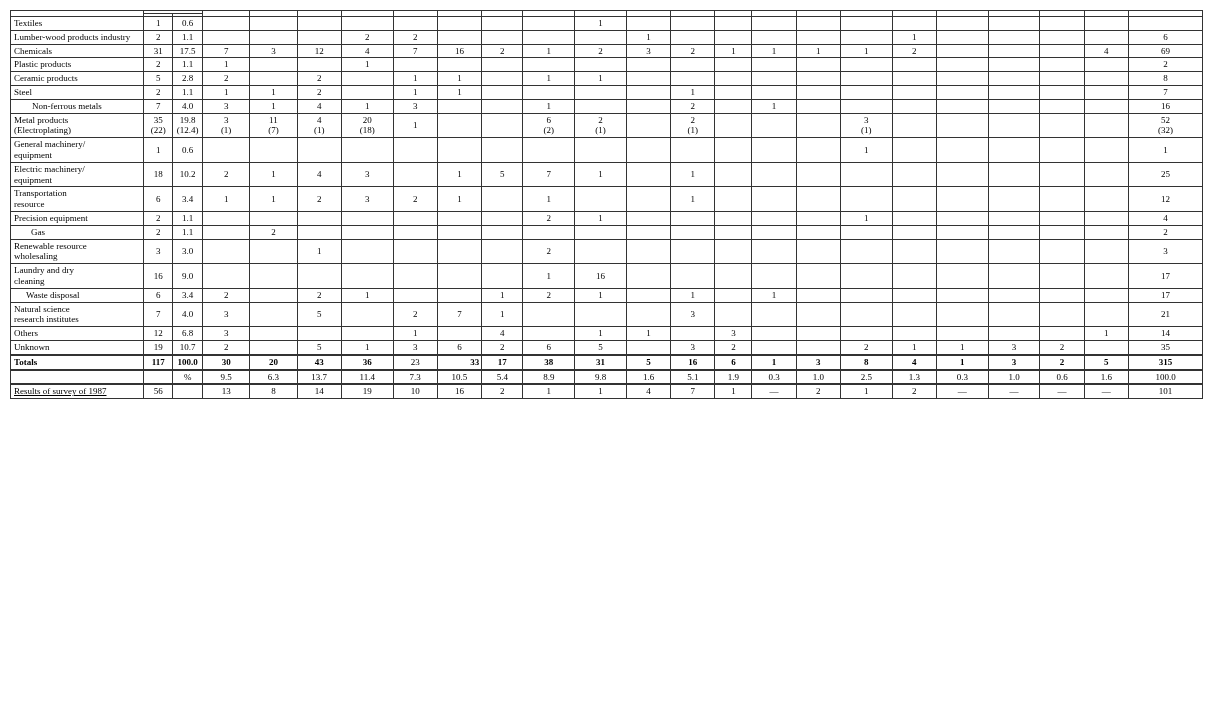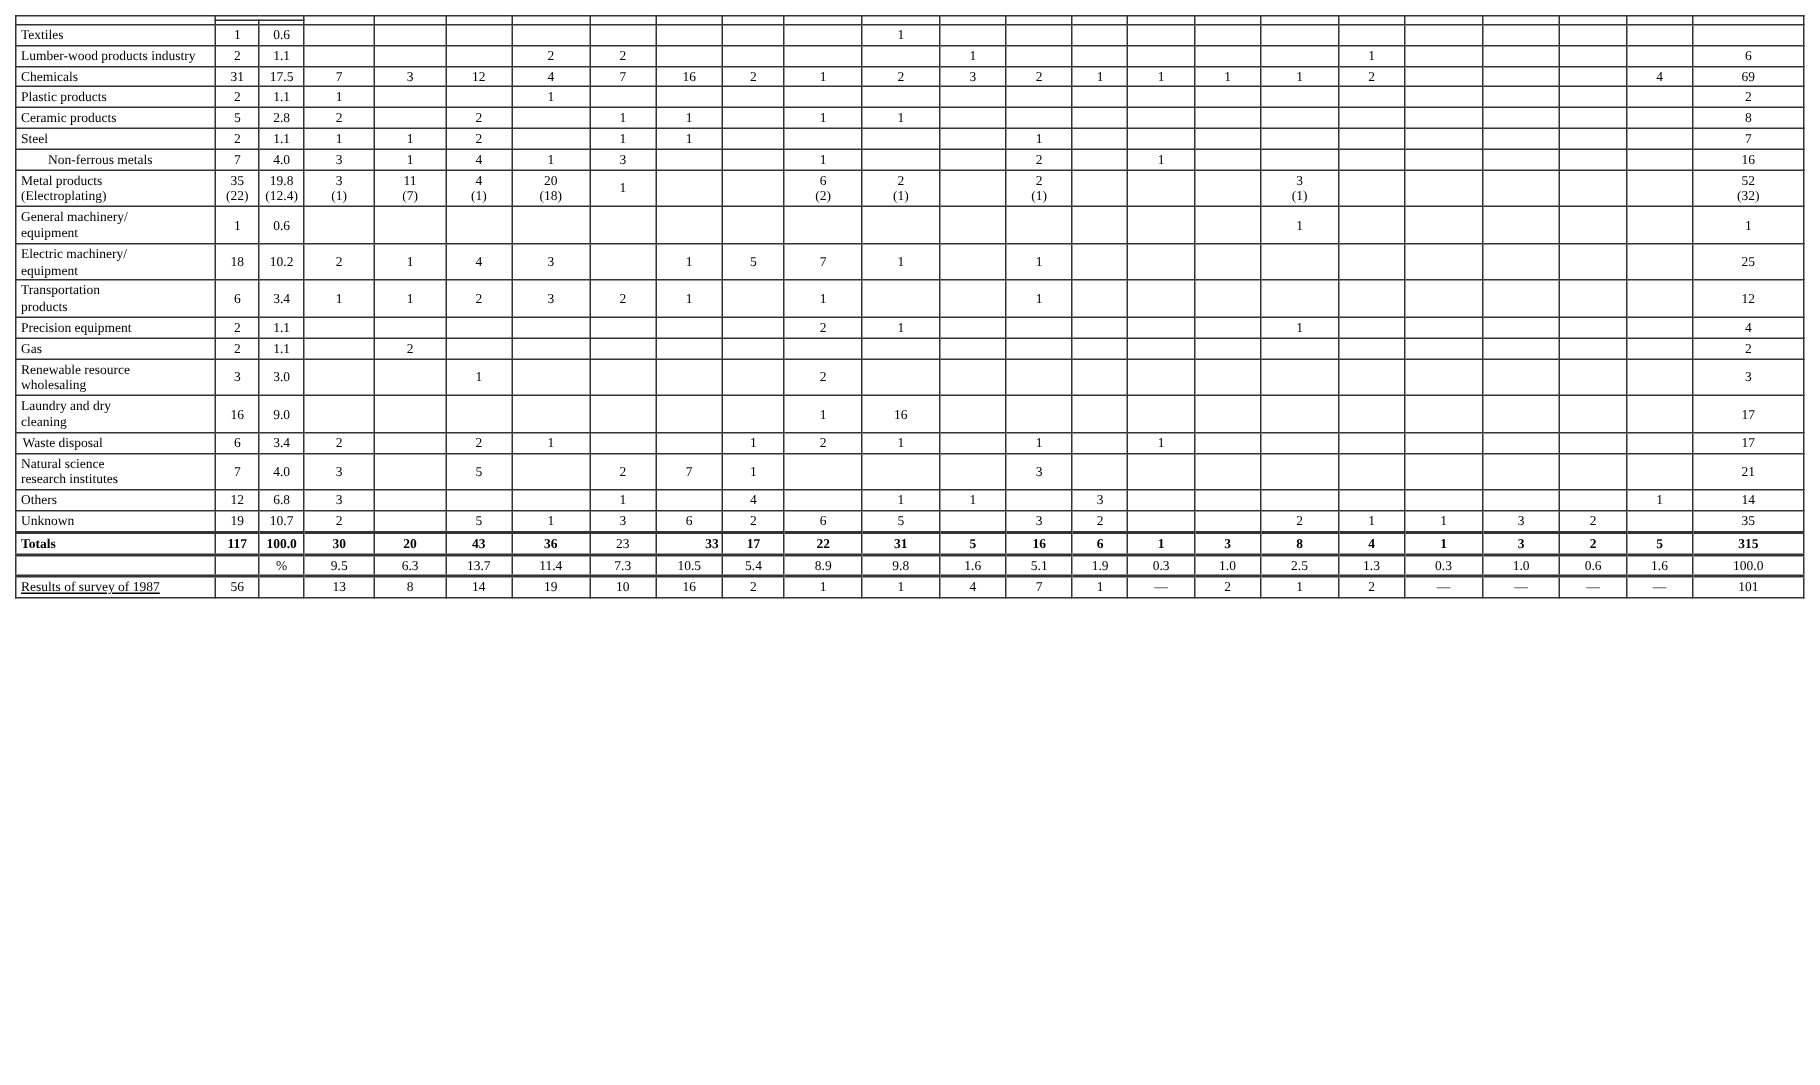--- a/index.html
+++ b/index.html
@@ -342,21 +342,21 @@
         <td></td>
         <td></td>
         <td></td>
         <td></td>
         <td></td>
         <td></td>
         <td>25</td>
       </tr>
       <tr>
         <td class="left-align" style="text-align: left; padding-left: 3px; white-space: pre-line;">Transportation
-products</td>
+resource</td>
         <td>6</td>
         <td>3.4</td>
         <td>1</td>
         <td>1</td>
         <td>2</td>
         <td>3</td>
         <td>2</td>
         <td>1</td>
         <td></td>
         <td>1</td>
@@ -394,21 +394,21 @@
         <td></td>
         <td>1</td>
         <td></td>
         <td></td>
         <td></td>
         <td></td>
         <td></td>
         <td>4</td>
       </tr>
       <tr>
-        <td class="left-align" style="text-align: left; padding-left: 3px;">Gas</td>
+        <td class="left-align" style="text-align: left; padding-left: 20px;">Gas</td>
         <td>2</td>
         <td>1.1</td>
         <td></td>
         <td>2</td>
         <td></td>
         <td></td>
         <td></td>
         <td></td>
         <td></td>
         <td></td>
@@ -474,21 +474,21 @@
         <td></td>
         <td></td>
         <td></td>
         <td></td>
         <td></td>
         <td></td>
         <td></td>
         <td>17</td>
       </tr>
       <tr>
-        <td class="left-align" style="text-align: left; padding-left: 4px;">Waste disposal</td>
+        <td class="left-align" style="text-align: left; padding-left: 15px;">Waste disposal</td>
         <td>6</td>
         <td>3.4</td>
         <td>2</td>
         <td></td>
         <td>2</td>
         <td>1</td>
         <td></td>
         <td></td>
         <td>1</td>
         <td>2</td>
@@ -589,21 +589,21 @@
         <td class="left-align" style="text-align: left; padding-left: 3px; font-weight: bold; border-top: 2px solid rgb(51, 51, 51); border-bottom: 2px solid rgb(51, 51, 51);">Totals</td>
         <td style="font-weight: bold; border-top: 2px solid rgb(51, 51, 51); border-bottom: 2px solid rgb(51, 51, 51);">117</td>
         <td style="font-weight: bold; border-top: 2px solid rgb(51, 51, 51); border-bottom: 2px solid rgb(51, 51, 51);">100.0</td>
         <td style="font-weight: bold; border-top: 2px solid rgb(51, 51, 51); border-bottom: 2px solid rgb(51, 51, 51);">30</td>
         <td style="font-weight: bold; border-top: 2px solid rgb(51, 51, 51); border-bottom: 2px solid rgb(51, 51, 51);">20</td>
         <td style="font-weight: bold; border-top: 2px solid rgb(51, 51, 51); border-bottom: 2px solid rgb(51, 51, 51);">43</td>
         <td style="font-weight: bold; border-top: 2px solid rgb(51, 51, 51); border-bottom: 2px solid rgb(51, 51, 51);">36</td>
         <td style="font-weight: normal; border-top: 2px solid rgb(51, 51, 51); border-bottom: 2px solid rgb(51, 51, 51);">23</td>
         <td style="font-weight: bold; border-top: 2px solid rgb(51, 51, 51); border-bottom: 2px solid rgb(51, 51, 51); text-align: right;">33</td>
         <td style="font-weight: bold; border-top: 2px solid rgb(51, 51, 51); border-bottom: 2px solid rgb(51, 51, 51);">17</td>
-        <td style="font-weight: bold; border-top: 2px solid rgb(51, 51, 51); border-bottom: 2px solid rgb(51, 51, 51);">22</td>
+        <td style="font-weight: bold; border-top: 2px solid rgb(51, 51, 51); border-bottom: 2px solid rgb(51, 51, 51);">38</td>
         <td style="font-weight: bold; border-top: 2px solid rgb(51, 51, 51); border-bottom: 2px solid rgb(51, 51, 51);">31</td>
         <td style="font-weight: bold; border-top: 2px solid rgb(51, 51, 51); border-bottom: 2px solid rgb(51, 51, 51);">5</td>
         <td style="font-weight: bold; border-top: 2px solid rgb(51, 51, 51); border-bottom: 2px solid rgb(51, 51, 51);">16</td>
         <td style="font-weight: bold; border-top: 2px solid rgb(51, 51, 51); border-bottom: 2px solid rgb(51, 51, 51);">6</td>
         <td style="font-weight: bold; border-top: 2px solid rgb(51, 51, 51); border-bottom: 2px solid rgb(51, 51, 51);">1</td>
         <td style="font-weight: bold; border-top: 2px solid rgb(51, 51, 51); border-bottom: 2px solid rgb(51, 51, 51);">3</td>
         <td style="font-weight: bold; border-top: 2px solid rgb(51, 51, 51); border-bottom: 2px solid rgb(51, 51, 51);">8</td>
         <td style="font-weight: bold; border-top: 2px solid rgb(51, 51, 51); border-bottom: 2px solid rgb(51, 51, 51);">4</td>
         <td style="font-weight: bold; border-top: 2px solid rgb(51, 51, 51); border-bottom: 2px solid rgb(51, 51, 51);">1</td>
         <td style="font-weight: bold; border-top: 2px solid rgb(51, 51, 51); border-bottom: 2px solid rgb(51, 51, 51);">3</td>

